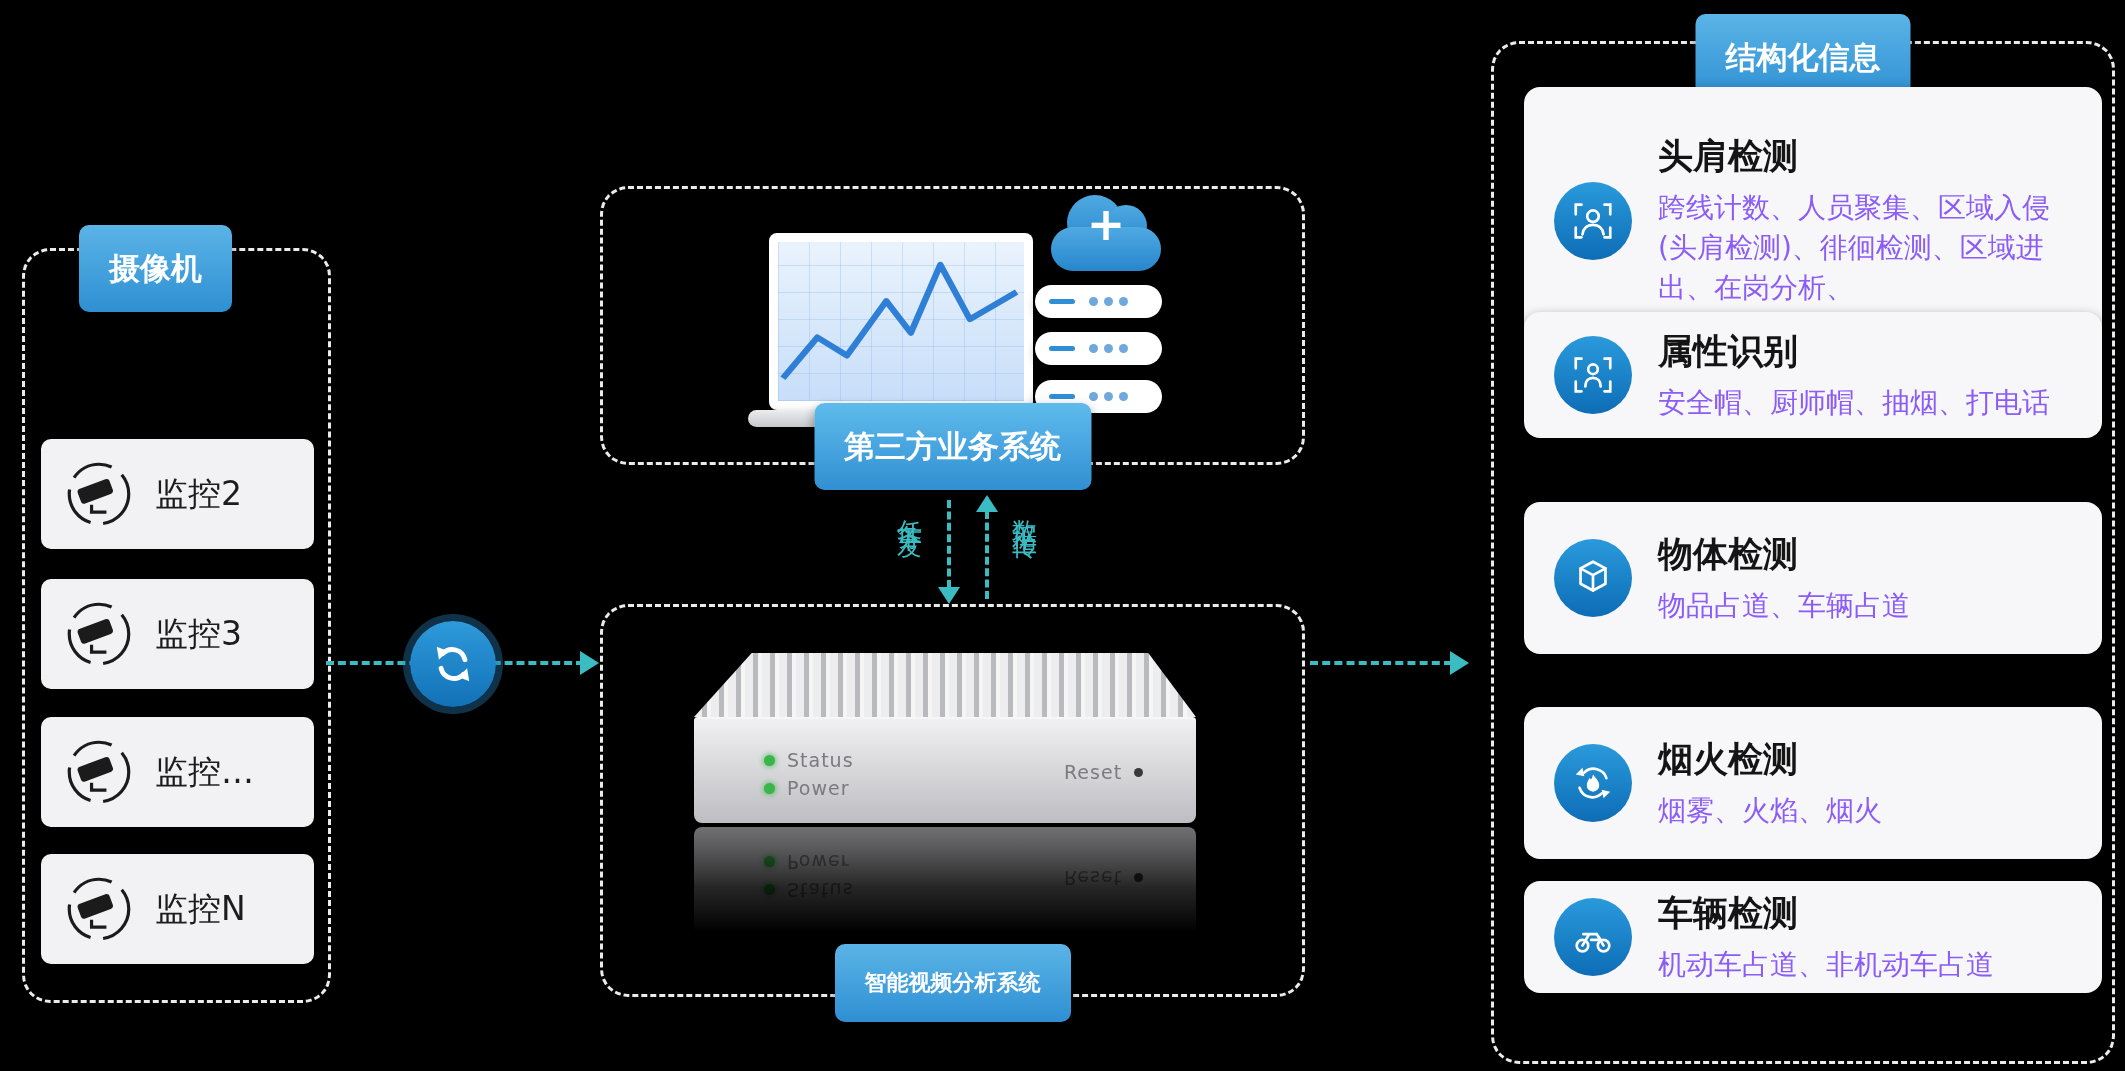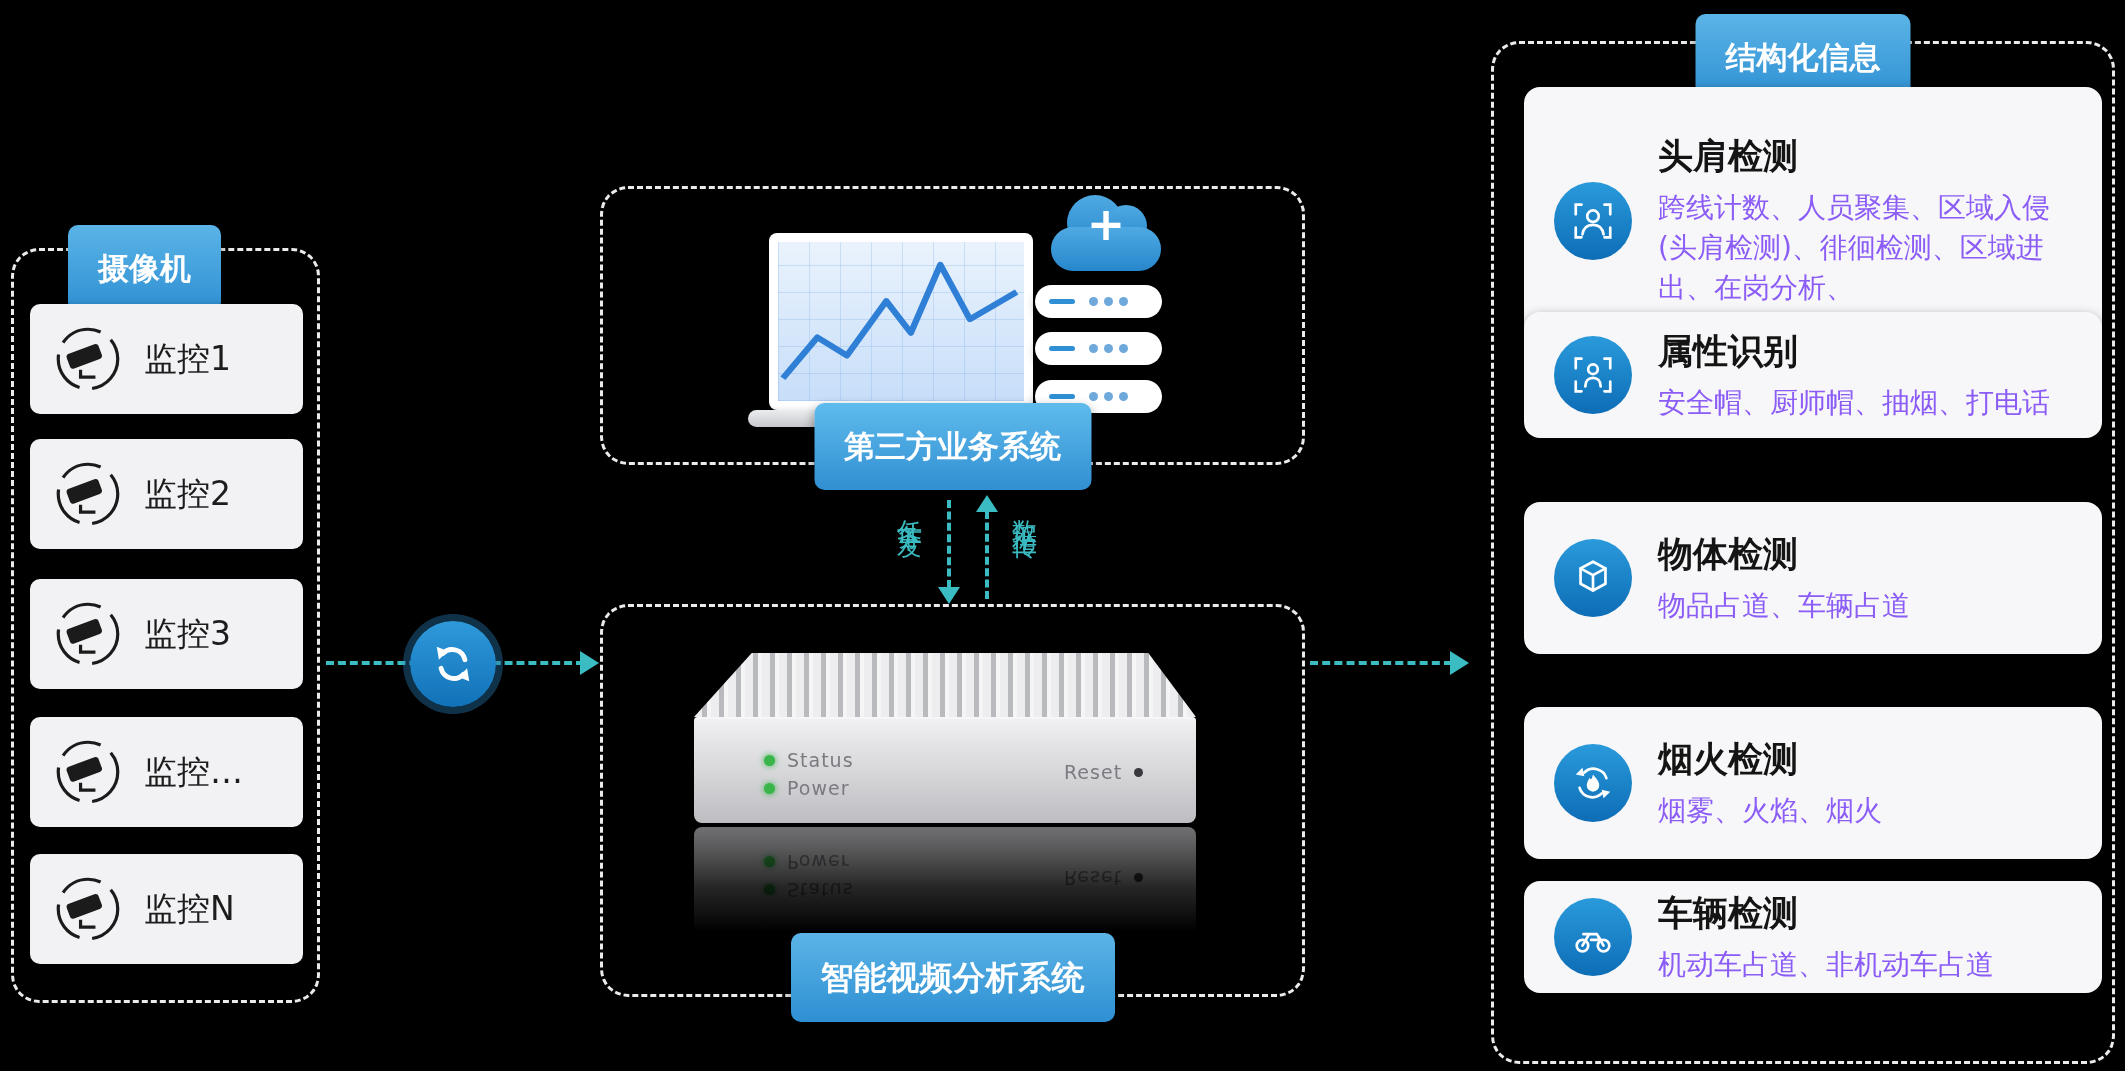--- a/index.html
+++ b/index.html
@@ -86,33 +86,23 @@
     background:linear-gradient(180deg,#2A9ADB,#0D6DB6);
     display:flex; align-items:center; justify-content:center; }
   .rcard-title { font-size:35px; font-weight:bold; color:#141414; }
   .rcard-desc { font-size:28px; color:#8b5cf6; line-height:1.42; margin-top:8px; }
 </style>
 </head>
 <body>
 
 <div class="stage">
 
-  <div class="dashed-panel" style="left:11px; top:248px; width:309px; height:755px;">
+  <div class="dashed-panel" style="left:22px; top:248px; width:309px; height:755px;">
     <div class="badge" style="left:54px; top:-26px;">摄像机</div>
 
-    <div class="cam-item" style="top:53px;">
-      <span class="cam-icon">
-        <svg width="68" height="68" viewBox="0 0 64 64">
-            <circle cx="32" cy="32" r="28" fill="none" stroke="#1b1b1b" stroke-width="3" stroke-dasharray="40 12"></circle>
-            <path d="M14 27 L38 18 a3 3 0 0 1 4 2 l3 8 a3 3 0 0 1 -2 4 L19 41 a3 3 0 0 1 -4 -2 l-3 -8 a3 3 0 0 1 2 -4z" fill="#1b1b1b"></path>
-            <path d="M25 42 v7 h14" fill="none" stroke="#1b1b1b" stroke-width="3"></path>
-          </svg>
-      </span>
-      <span class="cam-label">监控1</span>
-    </div>
     <div class="cam-item" style="top:188px;">
       <span class="cam-icon">
         <svg width="68" height="68" viewBox="0 0 64 64">
             <circle cx="32" cy="32" r="28" fill="none" stroke="#1b1b1b" stroke-width="3" stroke-dasharray="40 12"></circle>
             <path d="M14 27 L38 18 a3 3 0 0 1 4 2 l3 8 a3 3 0 0 1 -2 4 L19 41 a3 3 0 0 1 -4 -2 l-3 -8 a3 3 0 0 1 2 -4z" fill="#1b1b1b"></path>
             <path d="M25 42 v7 h14" fill="none" stroke="#1b1b1b" stroke-width="3"></path>
           </svg>
       </span>
       <span class="cam-label">监控2</span>
     </div>
@@ -236,21 +226,21 @@
         <span class="led-dot"></span>
         <span class="led-label">Power</span>
       </div>
       <div class="led-row" style="left:370px; top:44px;">
         <span class="led-label">Reset</span>
         <span class="reset-dot"></span>
       </div>
     </div>
     <div class="reflection-fade" style="left:88px; top:220px; width:508px; height:110px;"></div>
 
-    <div class="badge" style="left:50%; transform:translateX(-50%); bottom:-28px; font-size:33px;">智能视频分析系统</div>
+    <div class="badge" style="left:50%; transform:translateX(-50%); bottom:-28px; font-size:22px;">智能视频分析系统</div>
   </div>
 
   <div class="teal-line-h" style="left:1310px; top:661px; width:142px;"></div>
   <div class="arrow-right" style="left:1450px; top:651px;"></div>
 
   <div class="dashed-panel" style="left:1491px; top:41px; width:624px; height:1023px;">
     <div class="badge" style="left:50%; transform:translateX(-50%); top:-30px;">结构化信息</div>
 
     <div class="rcard" style="top:43px; height:267px;">
       <span class="ricon">

